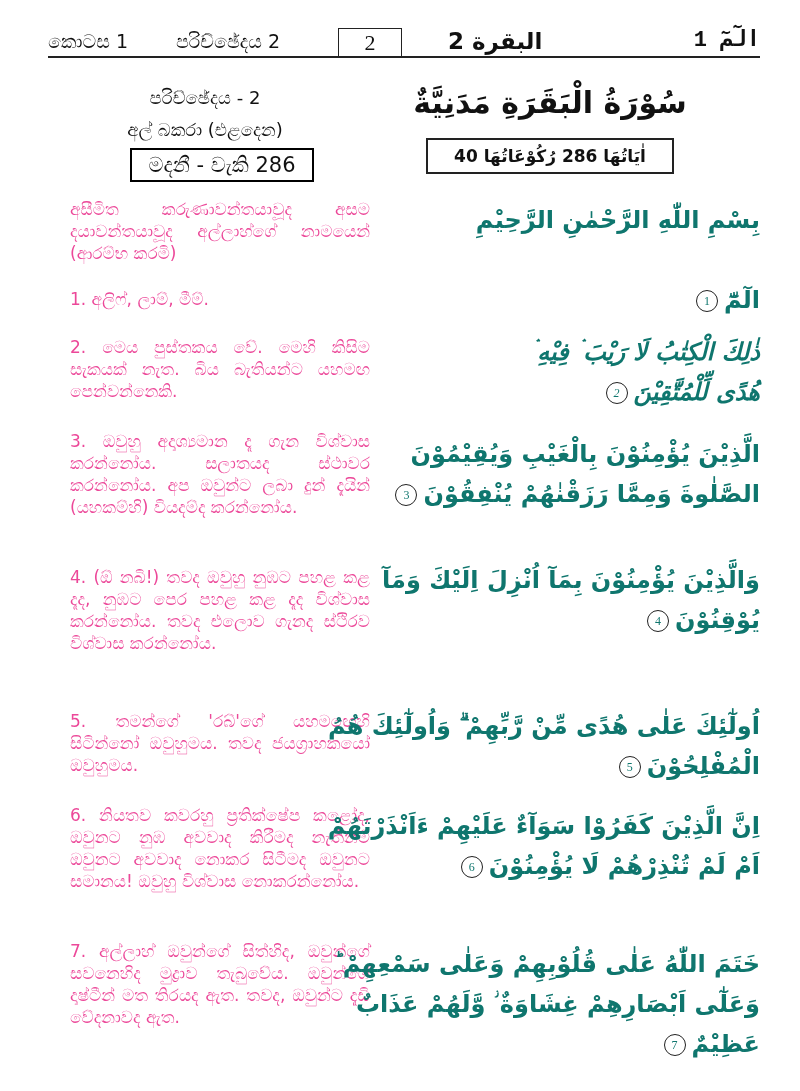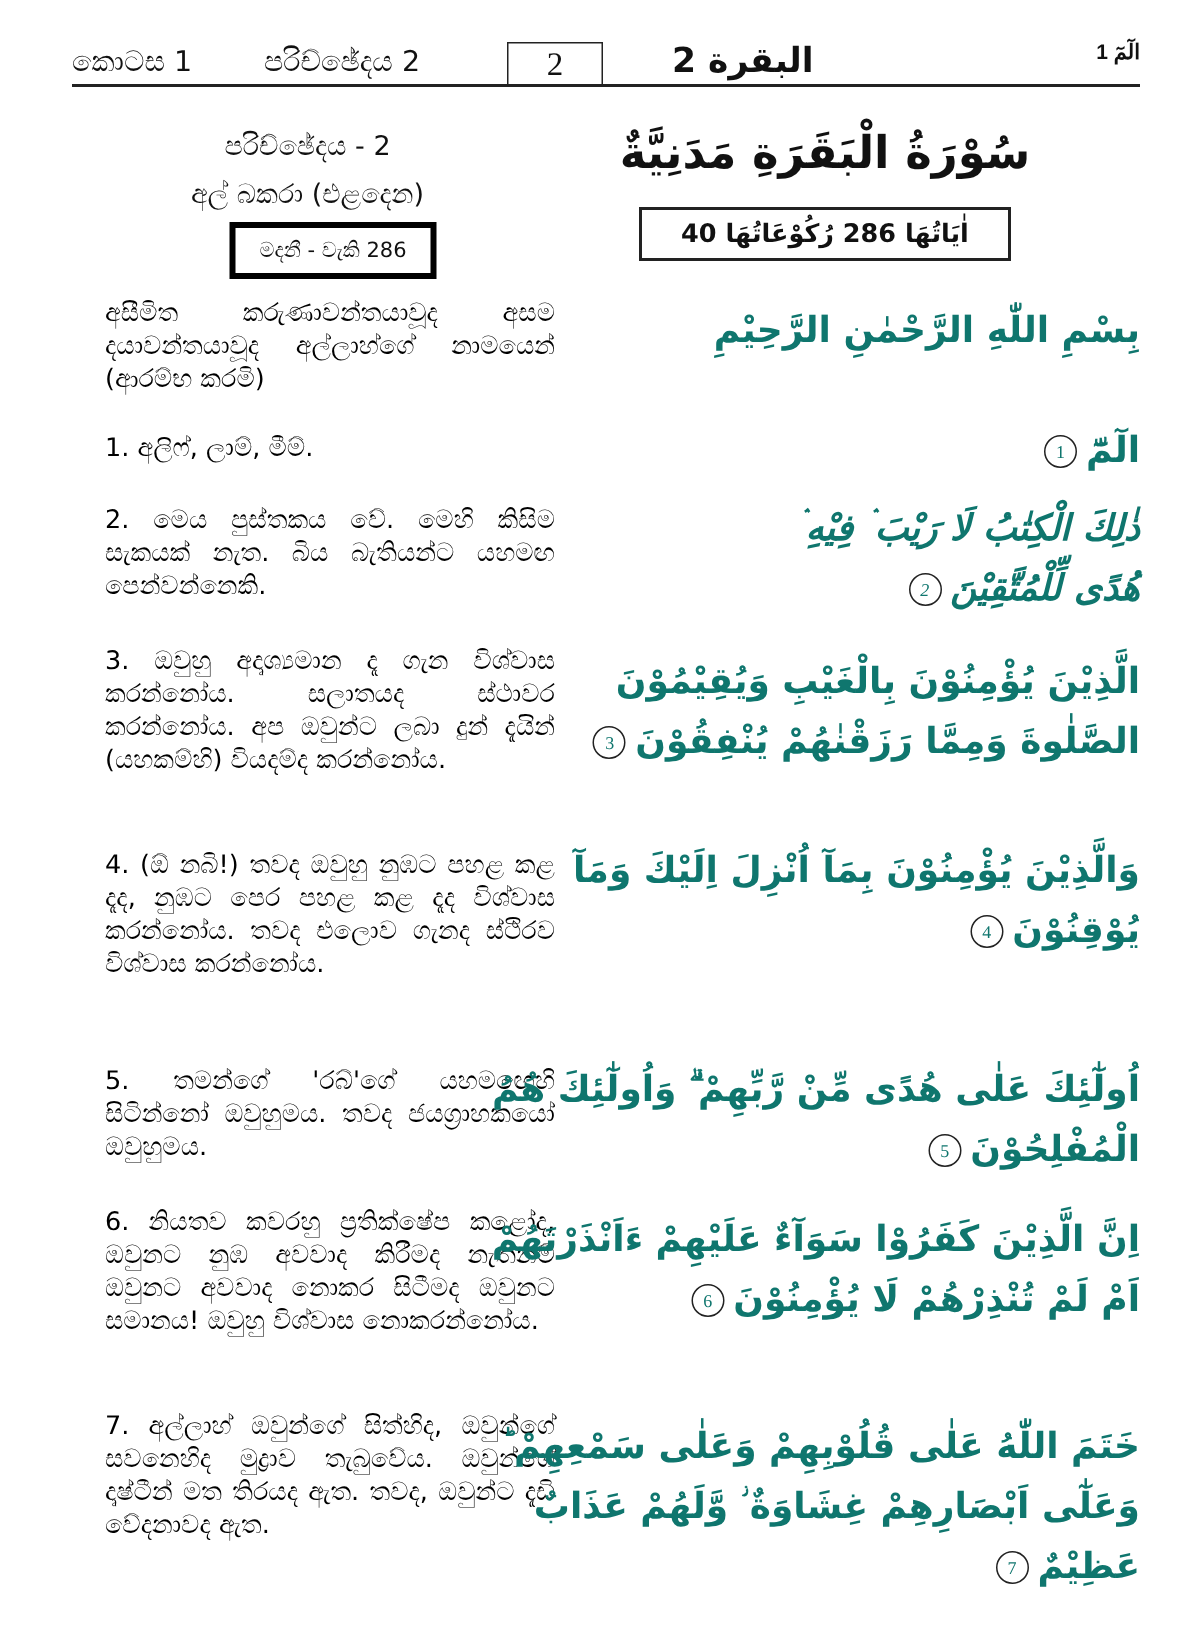--- a/index.html
+++ b/index.html
@@ -18,43 +18,43 @@
   }
   .h-part { position: absolute; top: 2px; font-size: 19px; }
   .h-part.part { left: 0; }
   .h-part.chapter { left: 128px; }
   .h-pagebox {
     position: absolute; left: 290px; top: 0; width: 64px; height: 28px;
     border: 1.5px solid #222; border-bottom: none; box-sizing: border-box;
     text-align: center; font-family: "Liberation Serif", serif; font-size: 22px; line-height: 28px;
   }
   .h-surah { position: absolute; left: 400px; top: 0; font-family: "DejaVu Sans", sans-serif; font-weight: bold; font-size: 23px; direction: rtl; }
-  .h-juz { position: absolute; right: 0; top: -2px; font-family: Liberation Sans, sans-serif; font-weight: bold; font-size: 14px; direction: rtl; }
+  .h-juz { position: absolute; right: 0; top: -2px; font-family: Liberation Mono, monospace; font-weight: bold; font-size: 22px; direction: rtl; }
 
   
   .left-title { position: absolute; left: 90px; top: 82px; width: 230px; text-align: center; }
   .left-title .line { font-size: 18px; line-height: 32px; }
   .left-title .box {
-    display: inline-block; margin-top: 2px; border: 4px solid #000000; padding: 2px 16px;
-    font-size: 14px; line-height: 26px; margin-left: 34px;
+    display: inline-block; margin-top: 2px; border: 2px solid #000000; padding: 2px 16px;
+    font-size: 21px; line-height: 26px; margin-left: 34px;
   }
   .right-title { position: absolute; left: 410px; top: 78px; width: 280px; text-align: center; }
   .right-title .surah-name {
     font-family: "DejaVu Sans", sans-serif; font-size: 30px; font-weight: bold; direction: rtl; line-height: 50px;
   }
   .right-title .box {
     display: inline-block; margin-top: 10px; border: 2px solid #222; padding: 2px 26px;
     font-size: 17px; line-height: 28px; direction: rtl; font-weight: bold;
   }
 
   
   .row { position: absolute; left: 70px; width: 690px; }
   .sinhala {
     position: absolute; left: 0; width: 300px; font-size: 17px; line-height: 22px;
-    text-align: justify; text-align-last: left; color: #000000;
+    text-align: justify; text-align-last: left; color: #ec4899;
   }
   .arabic {
     position: absolute; left: 335px; width: 355px; direction: rtl; text-align: right;
     font-family: "DejaVu Sans", sans-serif; font-size: 24px; line-height: 40px; font-weight: bold; color: #0f766e;
   }
   .verse-num {
     display: inline-block; width: 20px; height: 20px; border: 1.5px solid #222; border-radius: 50%;
     font-size: 12px; line-height: 20px; text-align: center; font-weight: normal;
     font-family: "Liberation Serif", serif; vertical-align: middle; margin: 0 6px; direction: ltr;
   }

